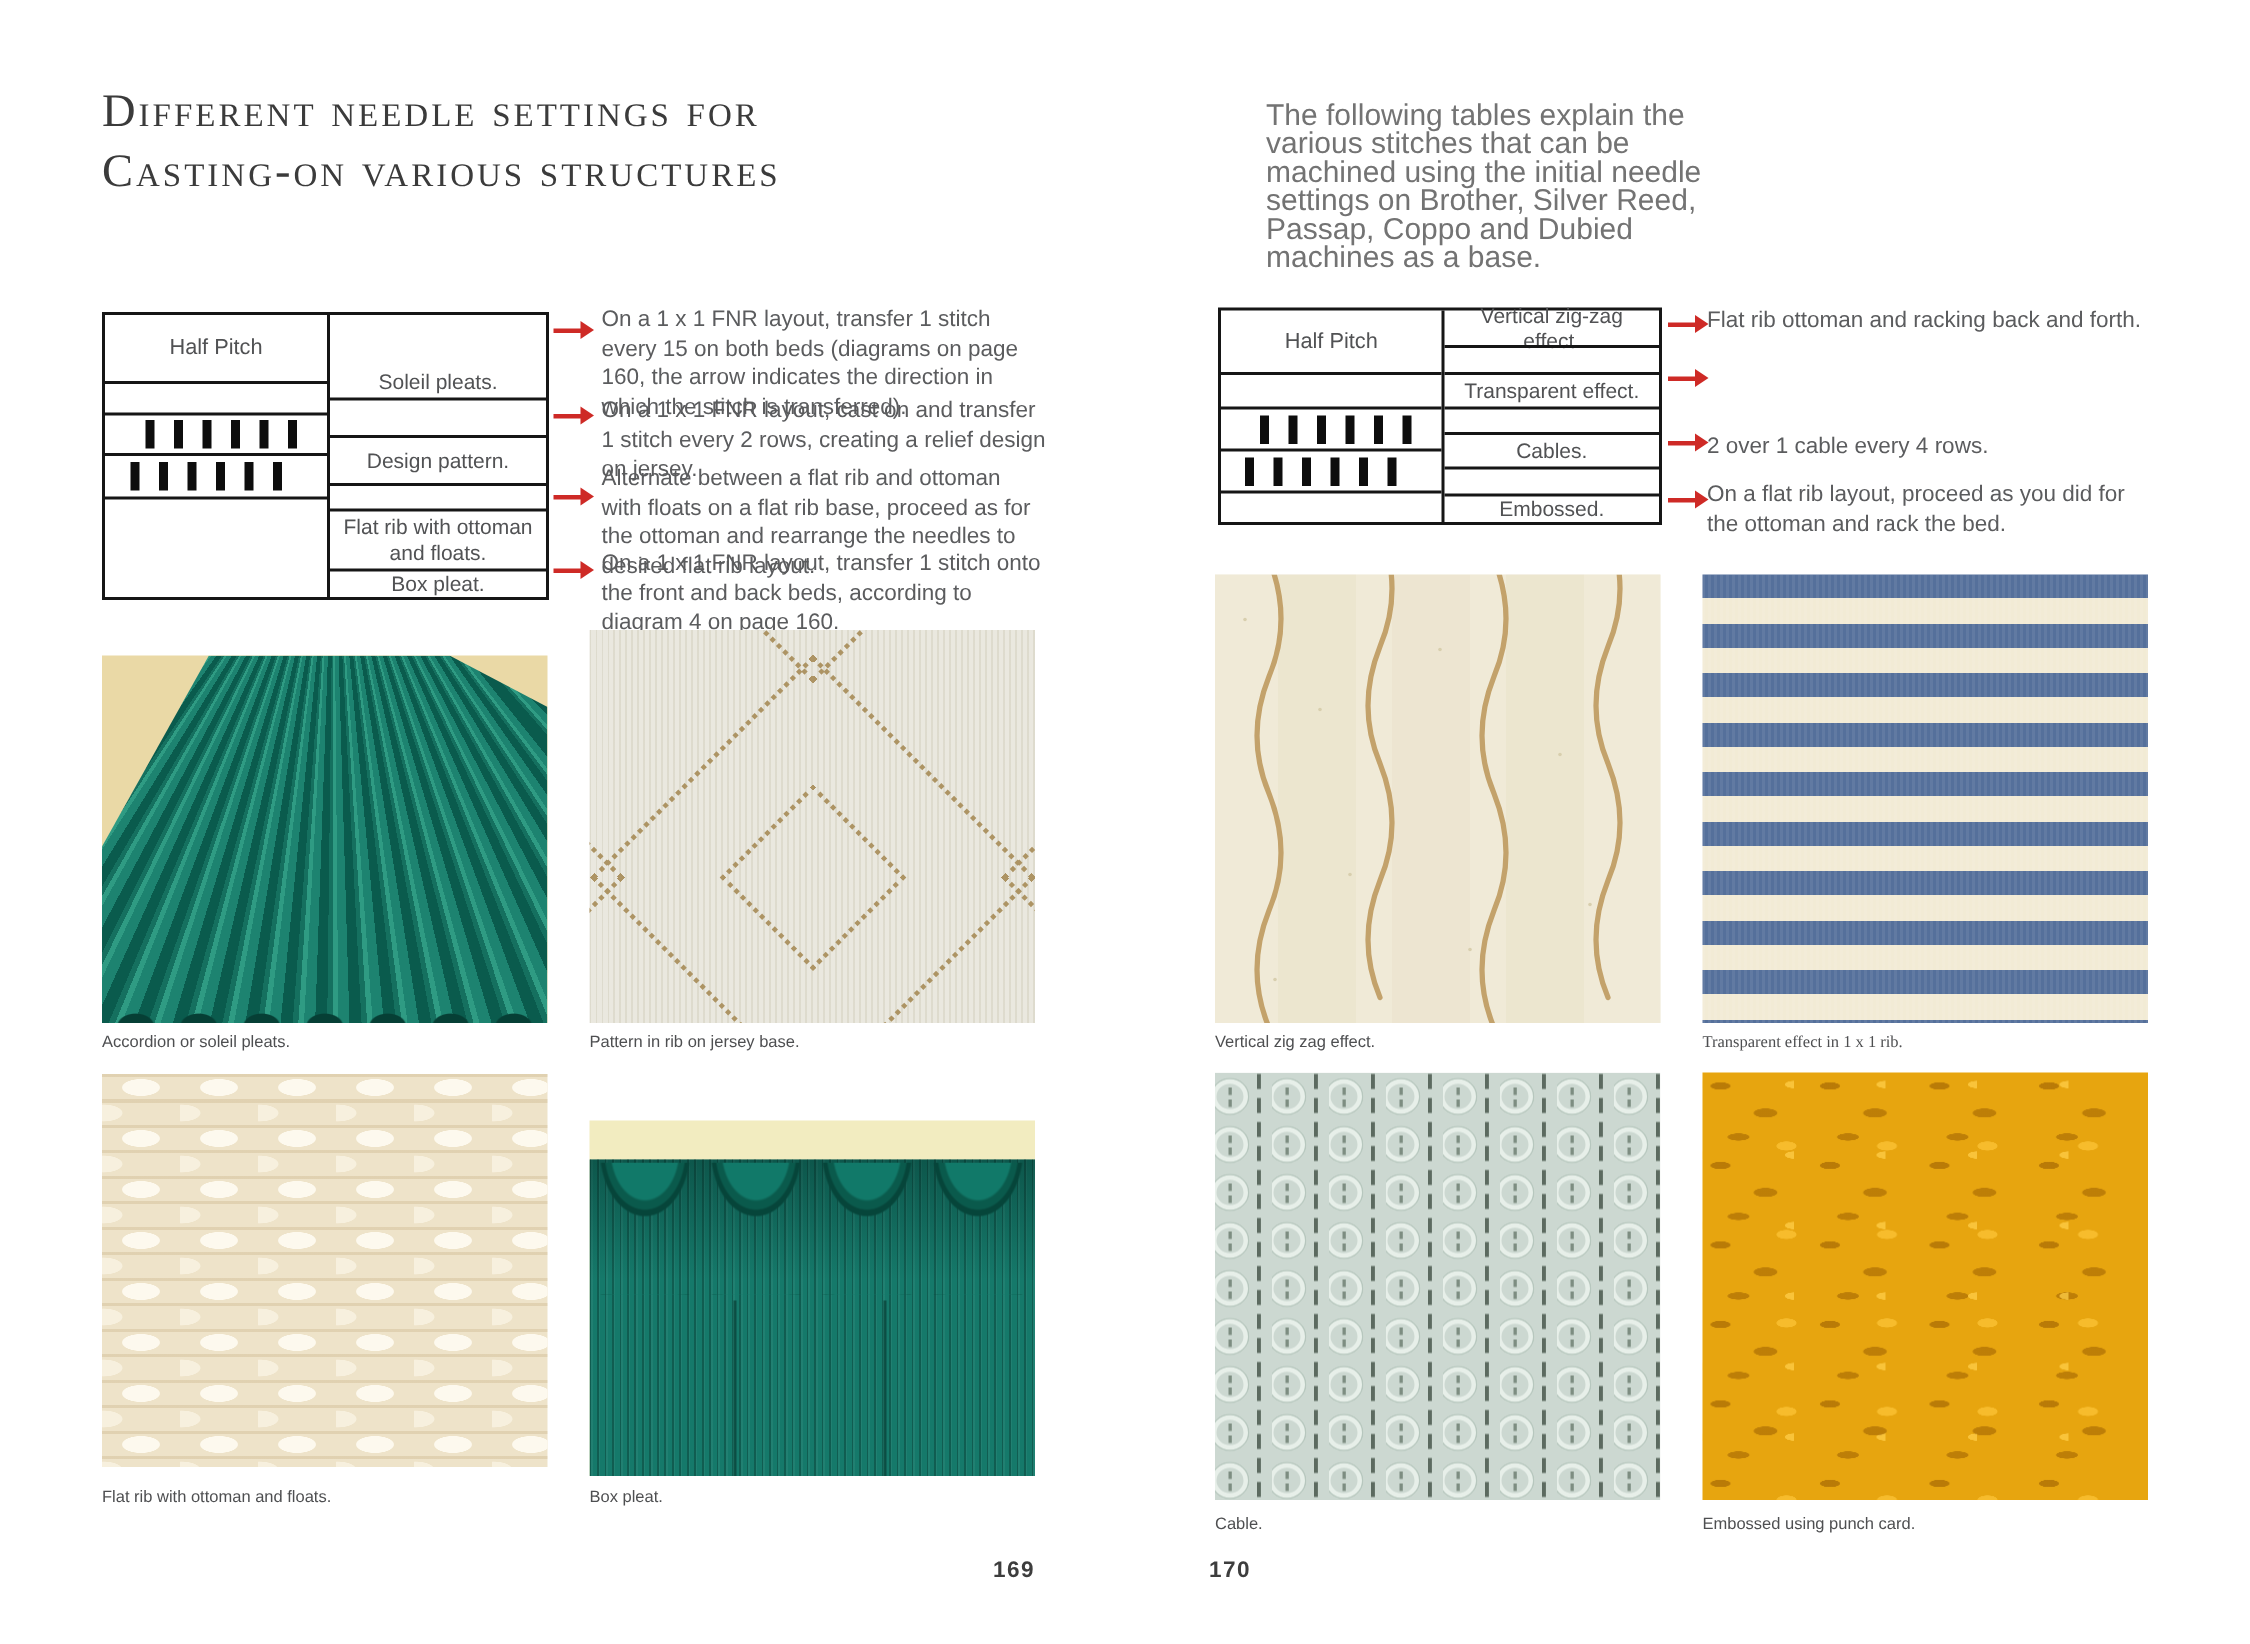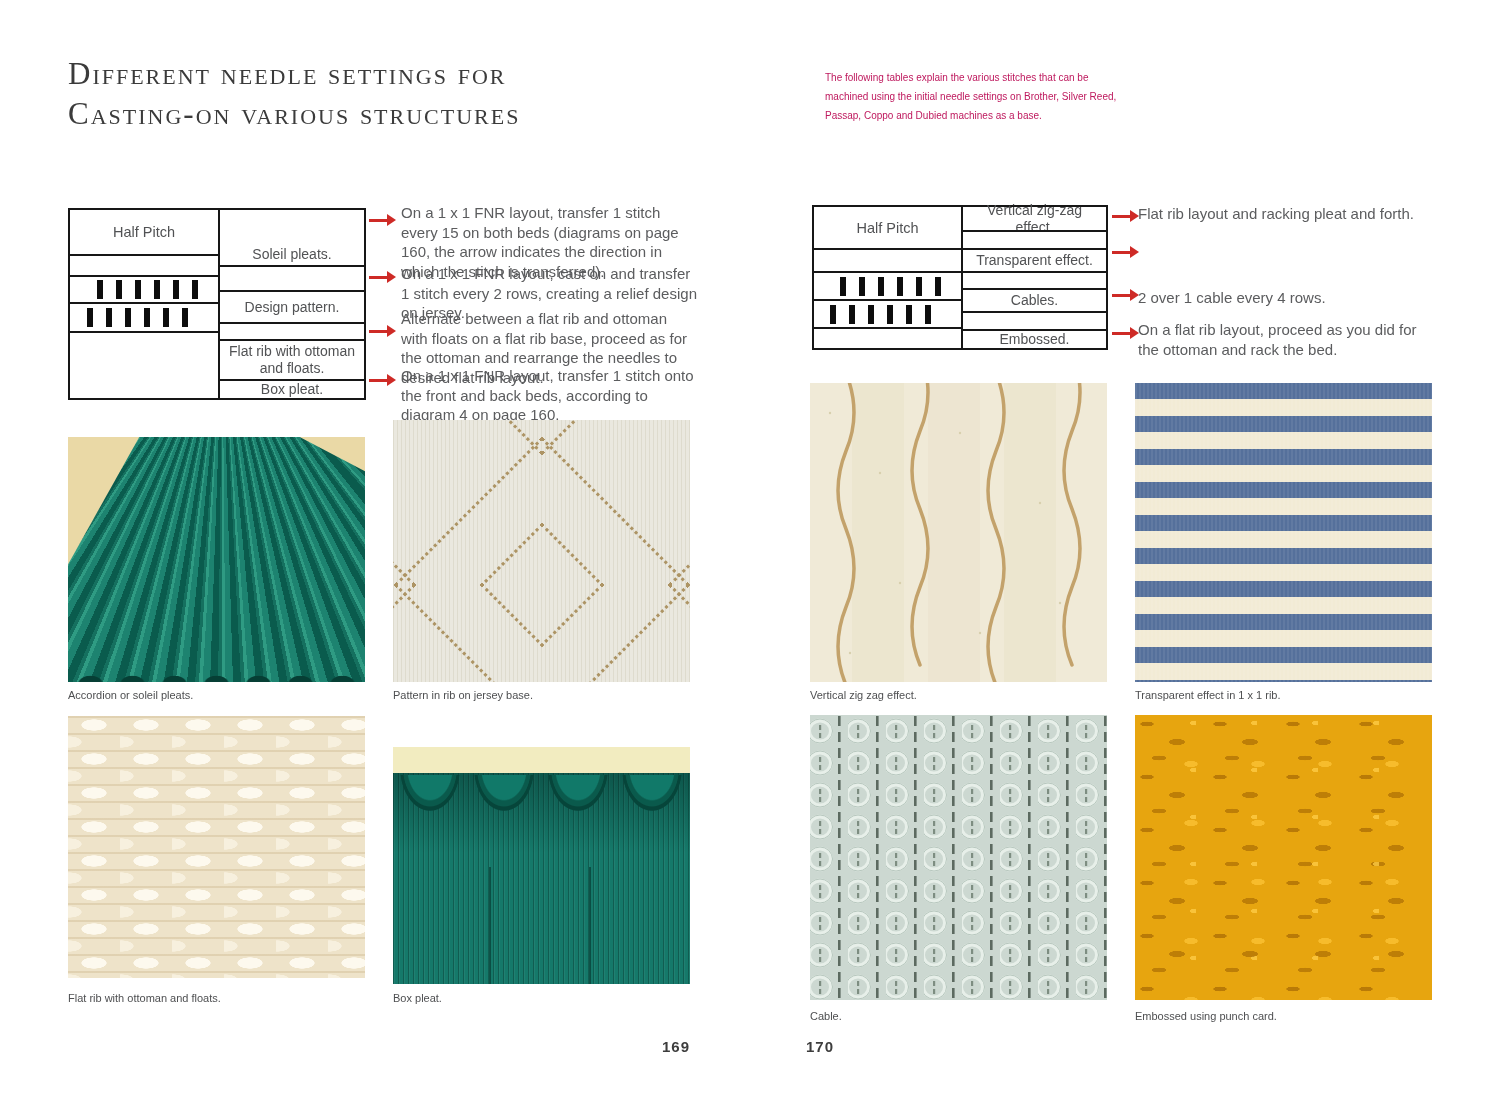--- a/index.html
+++ b/index.html
@@ -8,22 +8,22 @@
     position: relative; width: 1500px; height: 1096px; background: #ffffff;
     font-family: "Liberation Sans", sans-serif; overflow: hidden;
   }
   
   .title {
     position: absolute; left: 68px; top: 54px;
     font-family: "Liberation Serif", serif; font-variant: small-caps;
     font-size: 31px; line-height: 40px; letter-spacing: 2px; color: #3b3b3b; font-weight: 400;
   }
   .intro {
-    position: absolute; left: 825px; top: 68px; width: 308px;
-    font-size: 10px; line-height: 19px; color: #be185d;
+    position: absolute; left: 844px; top: 68px; width: 308px;
+    font-size: 20px; line-height: 19px; color: #737373;
   }
   .desc { position: absolute; font-size: 15px; line-height: 19.5px; color: #5b5c5e; }
   .caption { position: absolute; font-size: 11px; color: #4e4f51; }
   .pagenum { position: absolute; font-size: 15px; letter-spacing: 1px; font-weight: bold; color: #3d3d3d; width: 80px; text-align: center; }
 
   
   .ntable { position: absolute; border: 2px solid #161616; display: flex; background: #fff; }
   .ntable .leftcol { border-right: 2px solid #161616; display: flex; flex-direction: column; }
   .pitch-head { display:flex; align-items:center; justify-content:center;
     font-size: 14.5px; color: #515254; border-bottom: 2px solid #161616; }
@@ -208,21 +208,21 @@
       <div class="rcell" style="height:18px;"></div>
       <div class="rcell" style="flex:1;">Embossed.</div>
     </div>
   </div>
 
   <div class="arrow" style="left:1112px; top:210px;"></div>
   <div class="arrow" style="left:1112px; top:246px;"></div>
   <div class="arrow" style="left:1112px; top:289px;"></div>
   <div class="arrow" style="left:1112px; top:327px;"></div>
 
-  <p class="desc" style="left:1138px; top:204px; width:312px;">Flat rib layout and racking pleat and forth.</p>
+  <p class="desc" style="left:1138px; top:204px; width:312px;">Flat rib ottoman and racking back and forth.</p>
   <p class="desc" style="left:1138px; top:288px; width:312px;">2 over 1 cable every 4 rows.</p>
   <p class="desc" style="left:1138px; top:320px; width:290px;">On a flat rib layout, proceed as you did for the ottoman and rack the bed.</p>
 
   <div class="photo" style="left:810px; top:383px; width:297px; height:299px; background:#f0ead7;">
     <svg width="297" height="299" viewBox="0 0 297 299">
       <rect width="297" height="299" fill="#f0ead7"></rect>
       <rect x="42" width="52" height="299" fill="#e9e1c9" opacity="0.55"></rect>
       <rect x="118" width="52" height="299" fill="#e9e1c9" opacity="0.45"></rect>
       <rect x="194" width="52" height="299" fill="#e9e1c9" opacity="0.55"></rect>
       <g fill="none" stroke="#c3a26b" stroke-width="3.5" stroke-linecap="round">
@@ -240,21 +240,21 @@
           <circle cx="170" cy="250" r="1.2"></circle>
         <circle cx="250" cy="220" r="1.2"></circle>
           <circle cx="40" cy="270" r="1.2"></circle>
       </g>
     </svg>
   </div>
 
   <div class="photo p6" style="left:1135px; top:383px; width:297px; height:299px;"></div>
 
   <p class="caption" style="left:810px; top:689px;">Vertical zig zag effect.</p>
-  <p class="caption" style="left:1135px; top:689px;">Transparent effect in 1 x 1 rib.</p>
+  <p class="caption" style="left:1135px; top:689px;font-family:Liberation Serif, serif;">Transparent effect in 1 x 1 rib.</p>
 
   <div class="photo" style="left:810px; top:715px; width:297px; height:285px;">
     <svg width="297" height="285">
       <defs>
         <pattern id="cblpat" width="38" height="32" patternUnits="userSpaceOnUse">
           <rect width="38" height="32" fill="#ccd8d1"></rect>
           <ellipse cx="10" cy="16" rx="11" ry="10.5" fill="none" stroke="#e7efe9" stroke-width="4"></ellipse>
           <ellipse cx="10" cy="16" rx="12.5" ry="12" fill="none" stroke="#b7c7be" stroke-width="1"></ellipse>
           <rect x="9" y="10" width="2.2" height="5" fill="#7d8d81"></rect>
           <rect x="9" y="18" width="2.2" height="5" fill="#7d8d81"></rect>

